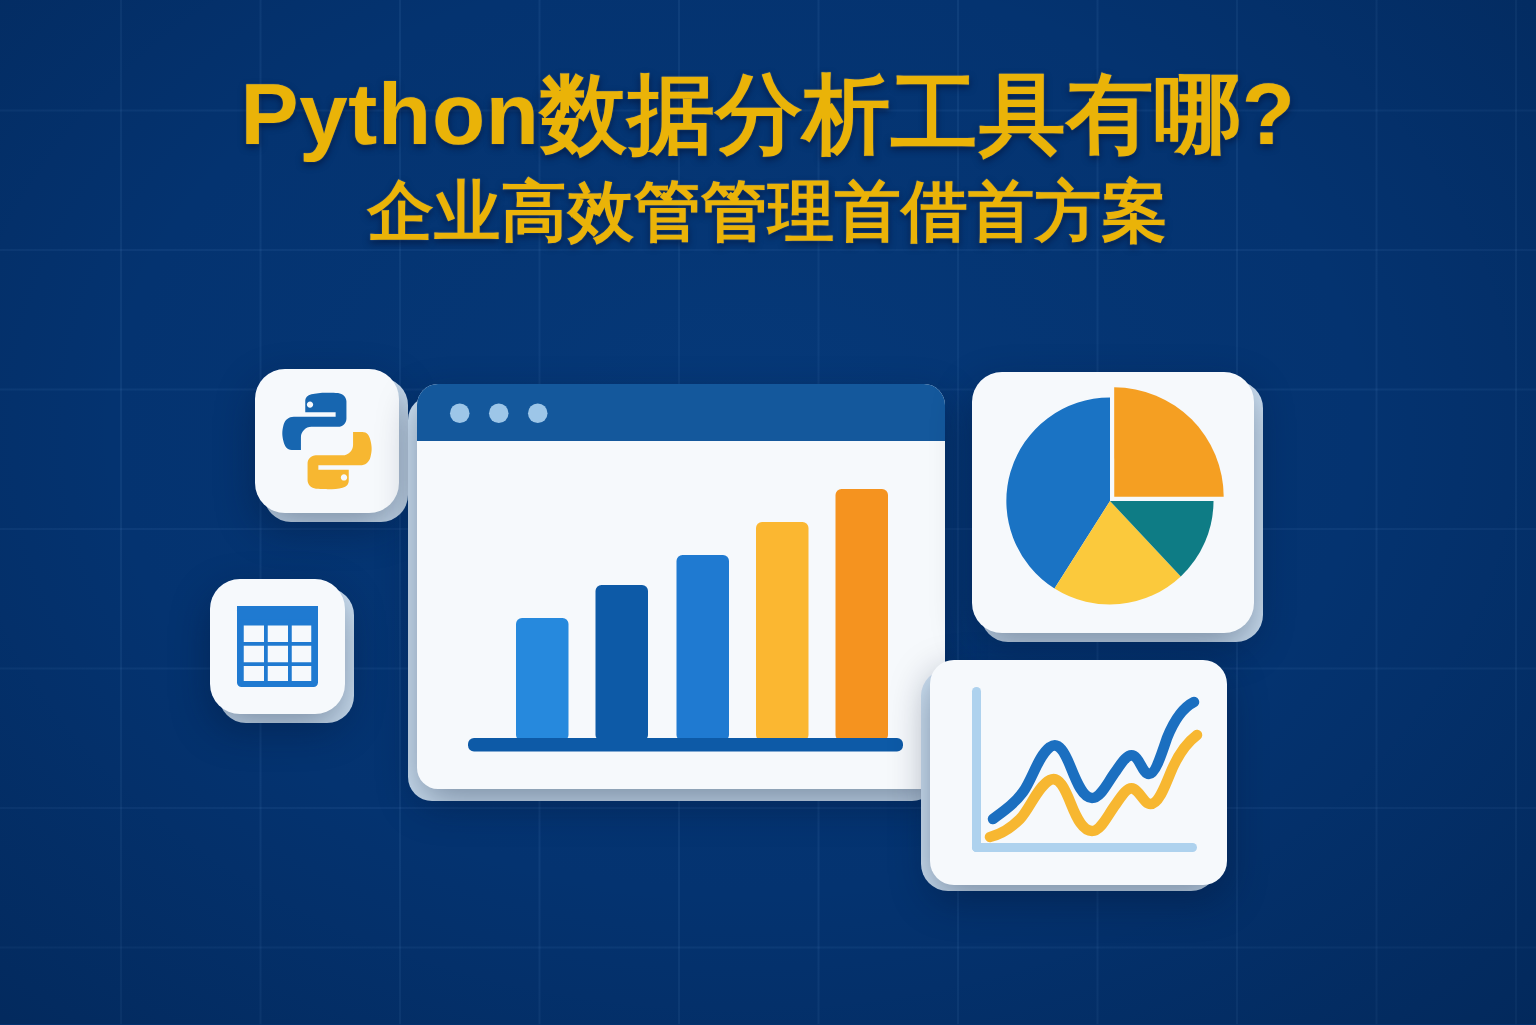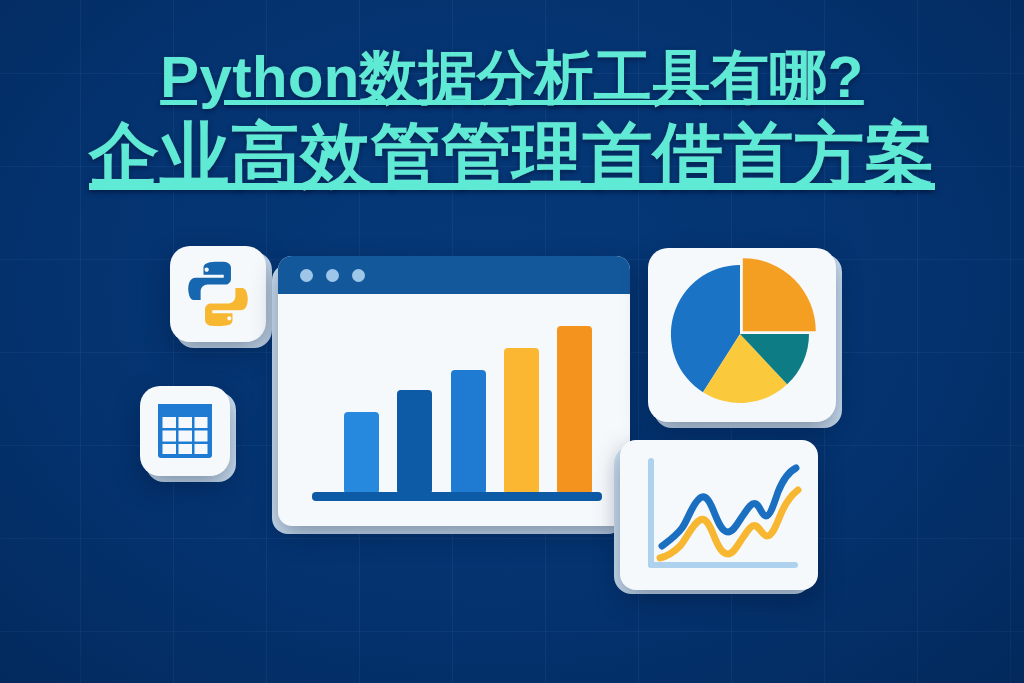--- a/index.html
+++ b/index.html
@@ -32,30 +32,29 @@
     pointer-events:none;
   }
 
   
   #headline {
     position:absolute; left:0; top:48px; width:1024px;
     text-align:center;
     z-index:6;
   }
   .title-line {
-    color:#5eead4;
+    color:#eab308;
     font-weight:bold;
     letter-spacing:0.5px;
     line-height:1.0;
     text-shadow:0 2px 5px rgba(0,10,40,0.55), 0 0 1px rgba(255,255,255,0.4);
     white-space:nowrap;
-    text-decoration:underline;
   }
   #title-1 { font-size:58px; margin-bottom:14px; }
-  #title-2 { font-size:70px; }
+  #title-2 { font-size:44px; }
 
   
   #art { position:absolute; left:0; top:0; width:1024px; height:683px; z-index:4; }
 
   .card {
     position:absolute;
     background:#f6f9fc;
     border-radius:18px;
     box-shadow:0 10px 26px rgba(1,20,50,0.40);
   }

